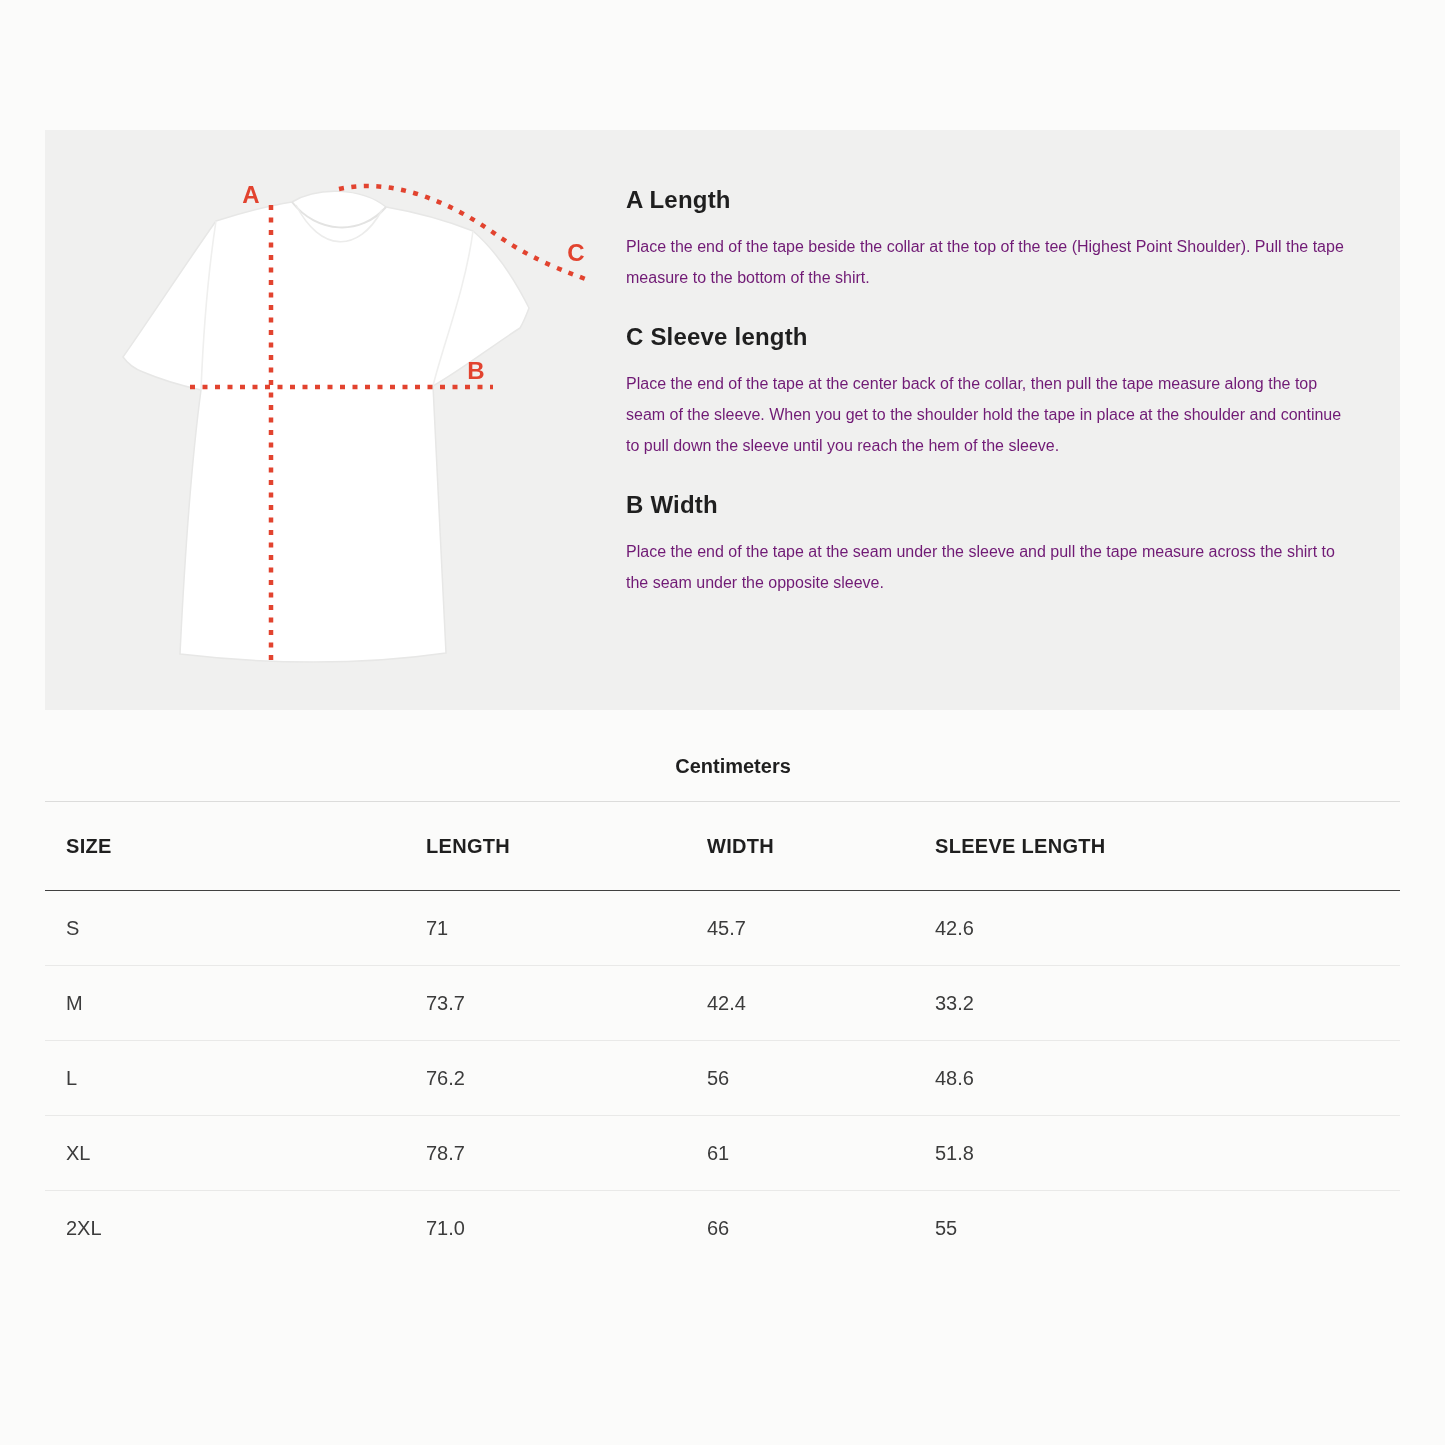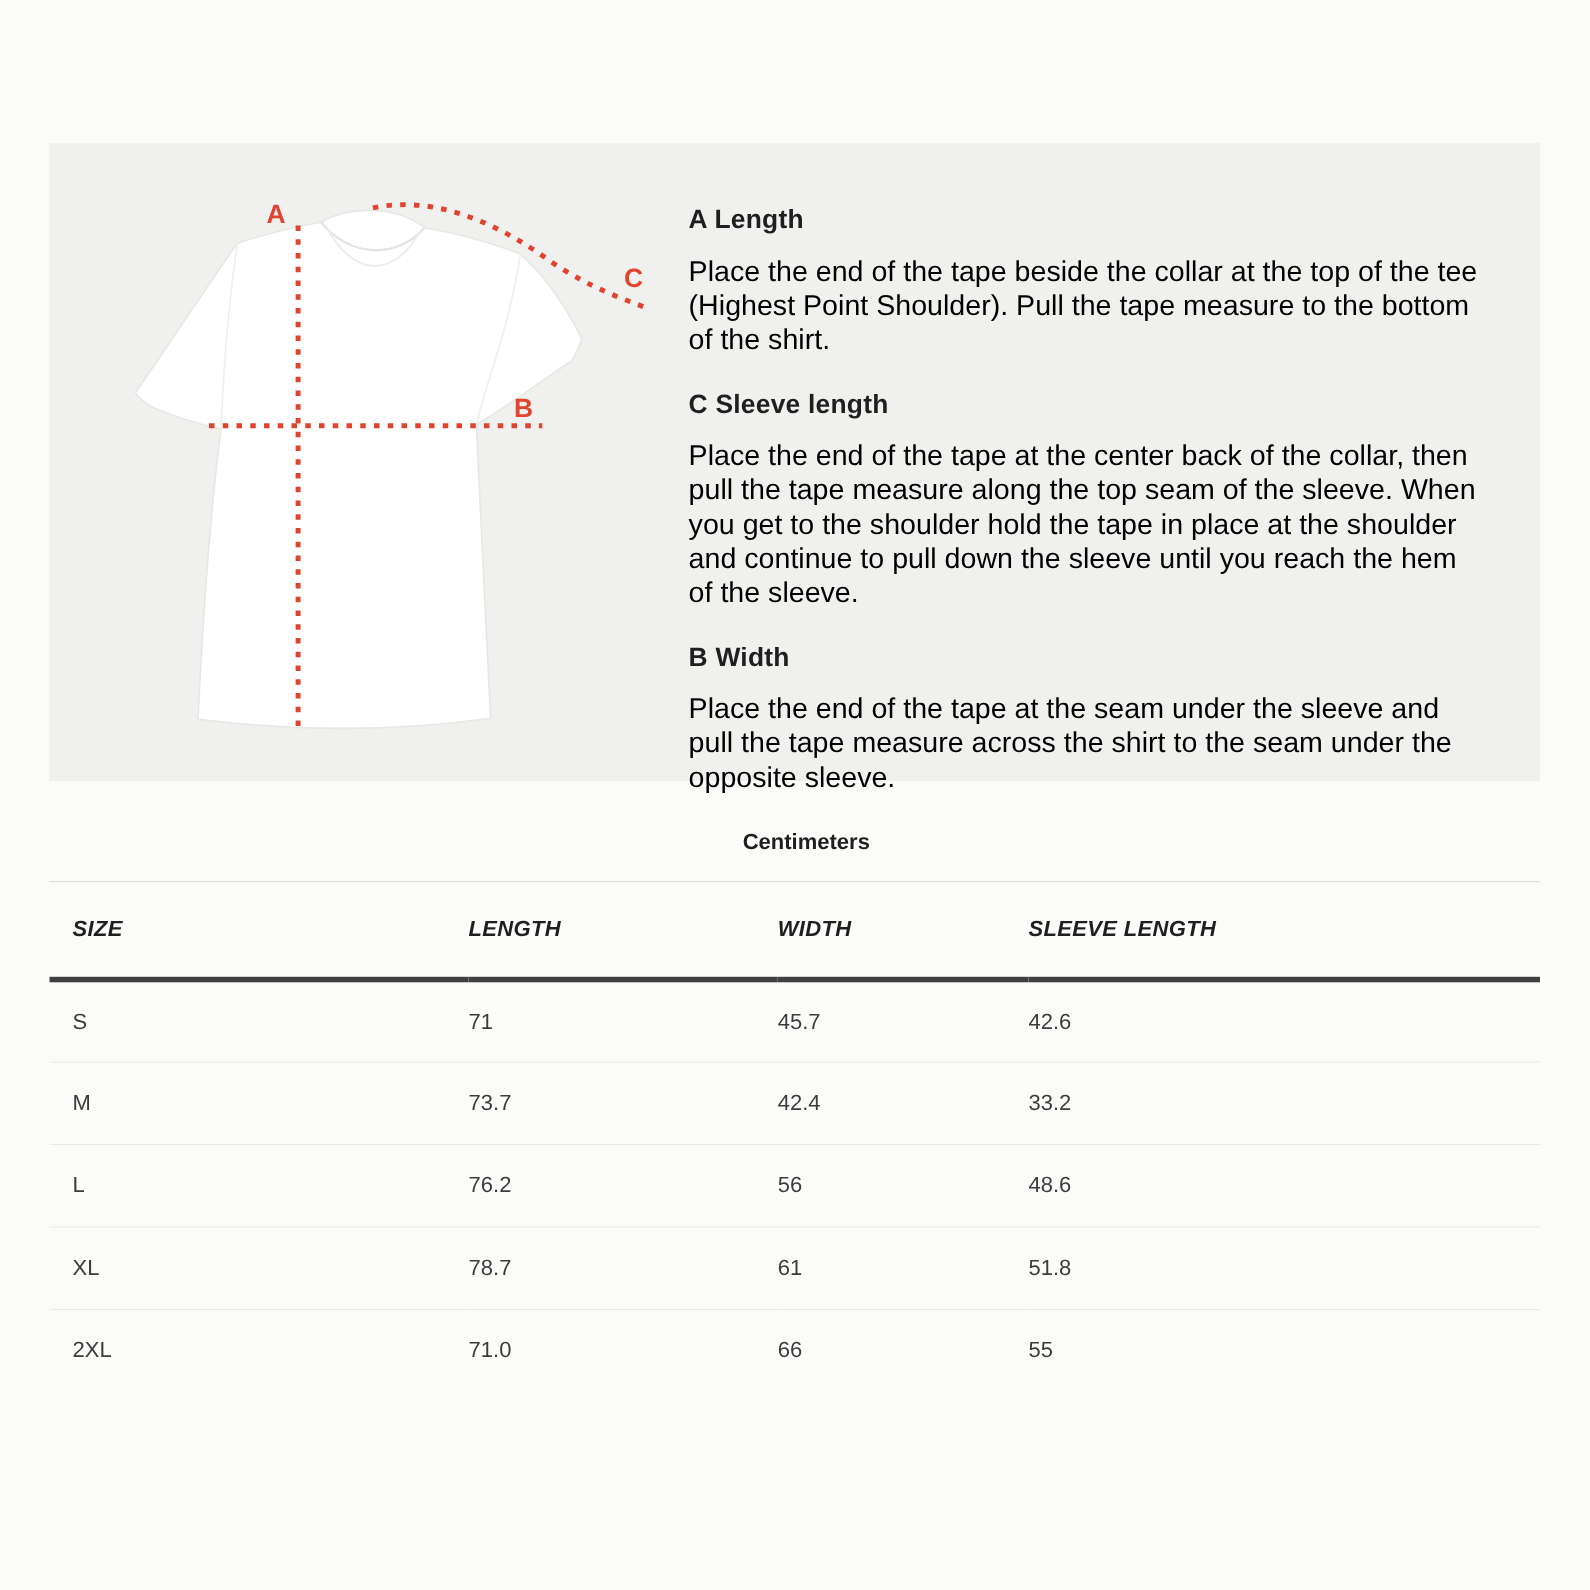--- a/index.html
+++ b/index.html
@@ -33,46 +33,45 @@
   }
   .instr-section { margin: 0; }
   .instr-heading {
     font-size: 24px;
     font-weight: 700;
     color: #1f1f1f;
     letter-spacing: 0.2px;
     margin: 0 0 17px 0;
   }
   .instr-body {
-    font-size: 26px;
+    font-size: 16px;
     line-height: 31px;
-    color: #000000;
+    color: #701a75;
     margin: 16px 0 30px 0;
     max-width: 740px;
   }
 
   
   .size-table-section { margin: 0 45px; }
   .units-label {
     font-size: 20px;
     font-weight: 700;
     color: #1f1f1f;
     margin: 45px 0 23px 21px;
     text-align: center;
   }
   table.size-table {
     width: 100%;
     border-collapse: collapse;
     table-layout: fixed;
   }
   .size-table thead tr {
     border-top: 1px solid #dcdcdb;
-    border-bottom: 5px solid #404040;
+    border-bottom: 1px solid #404040;
     height: 89px;
-    font-style: italic;
   }
   .size-table th {
     text-align: left;
     font-size: 20px;
     font-weight: 700;
     color: #1f1f1f;
     letter-spacing: 0.3px;
     vertical-align: middle;
   }
   .size-table tbody tr {

